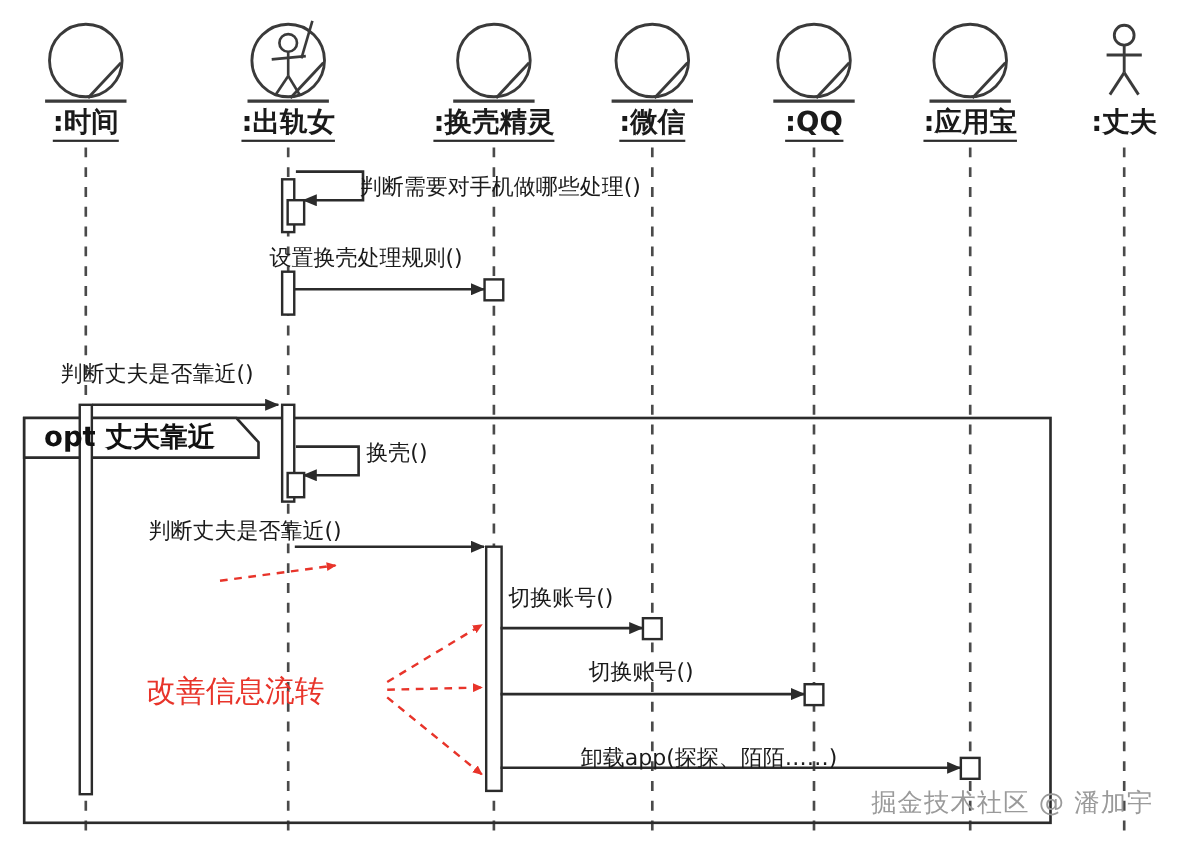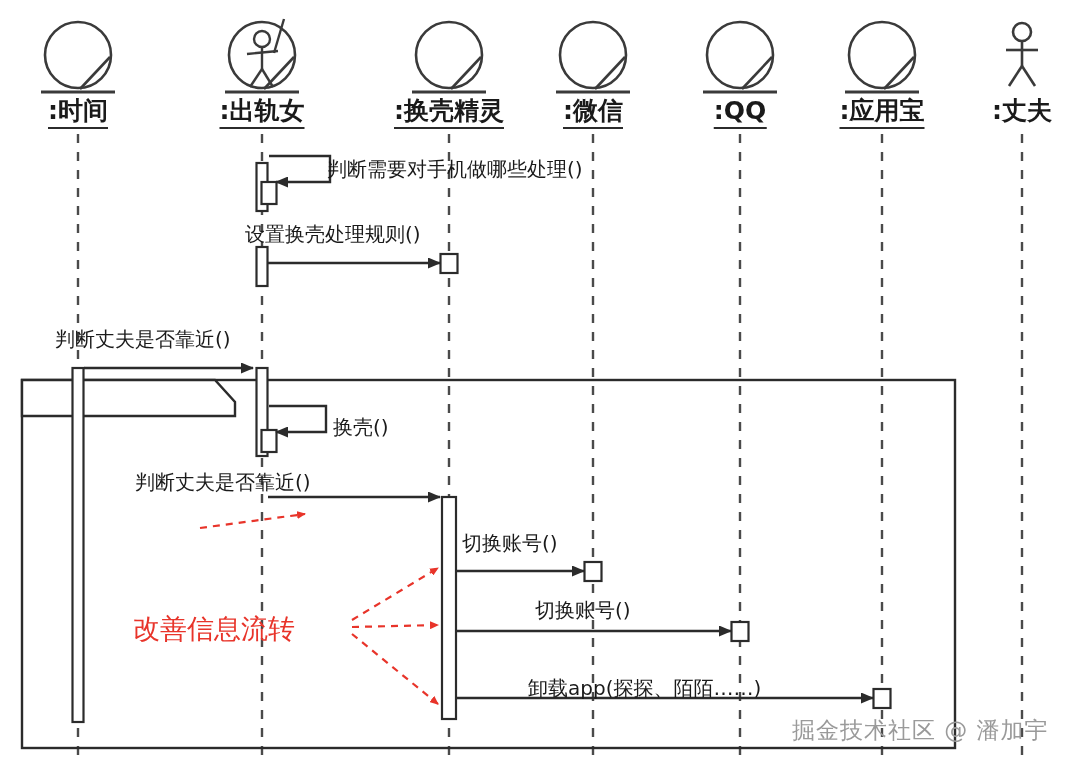--- a/index.html
+++ b/index.html
@@ -154,24 +154,25 @@
   </svg>
 
   <div class="layer" id="txt">
       <div class="ll-label" style="left: 78px; top: 96px;">:时间</div>
       <div class="ll-label" style="left: 262px; top: 96px;">:出轨女</div>
       <div class="ll-label" style="left: 449px; top: 96px;">:换壳精灵</div>
       <div class="ll-label" style="left: 593px; top: 96px;">:微信</div>
       <div class="ll-label" style="left: 740px; top: 96px;">:QQ</div>
       <div class="ll-label" style="left: 882px; top: 96px;">:应用宝</div>
       <div class="ll-label noline" style="left: 1022px; top: 96px;">:丈夫</div>
+      <div class="opt-label" style="left: 40px; top: 383px;">opt 丈夫靠近</div>
       <div class="msg-text" style="left: 327px; top: 156px;">判断需要对手机做哪些处理()</div>
       <div class="msg-text" style="left: 245px; top: 221px;">设置换壳处理规则()</div>
       <div class="msg-text" style="left: 55px; top: 326px;">判断丈夫是否靠近()</div>
-      <div class="msg-text" style="left: 333px; top: 414px;">换壳()</div>
+      <div class="msg-text" style="left: 333px; top: 398px;">换壳()</div>
       <div class="msg-text" style="left: 135px; top: 469px;">判断丈夫是否靠近()</div>
       <div class="msg-text" style="left: 462px; top: 530px;">切换账号()</div>
       <div class="msg-text" style="left: 535px; top: 597px;">切换账号()</div>
       <div class="msg-text" style="left: 528px; top: 675px;">卸载app(探探、陌陌……)</div>
       <div class="note-red" style="left: 133px; top: 614px;">改善信息流转</div>
       <div class="watermark" style="left: 792px; top: 717px;">掘金技术社区 @ 潘加宇</div>
     </div>
 
 </div>
 

